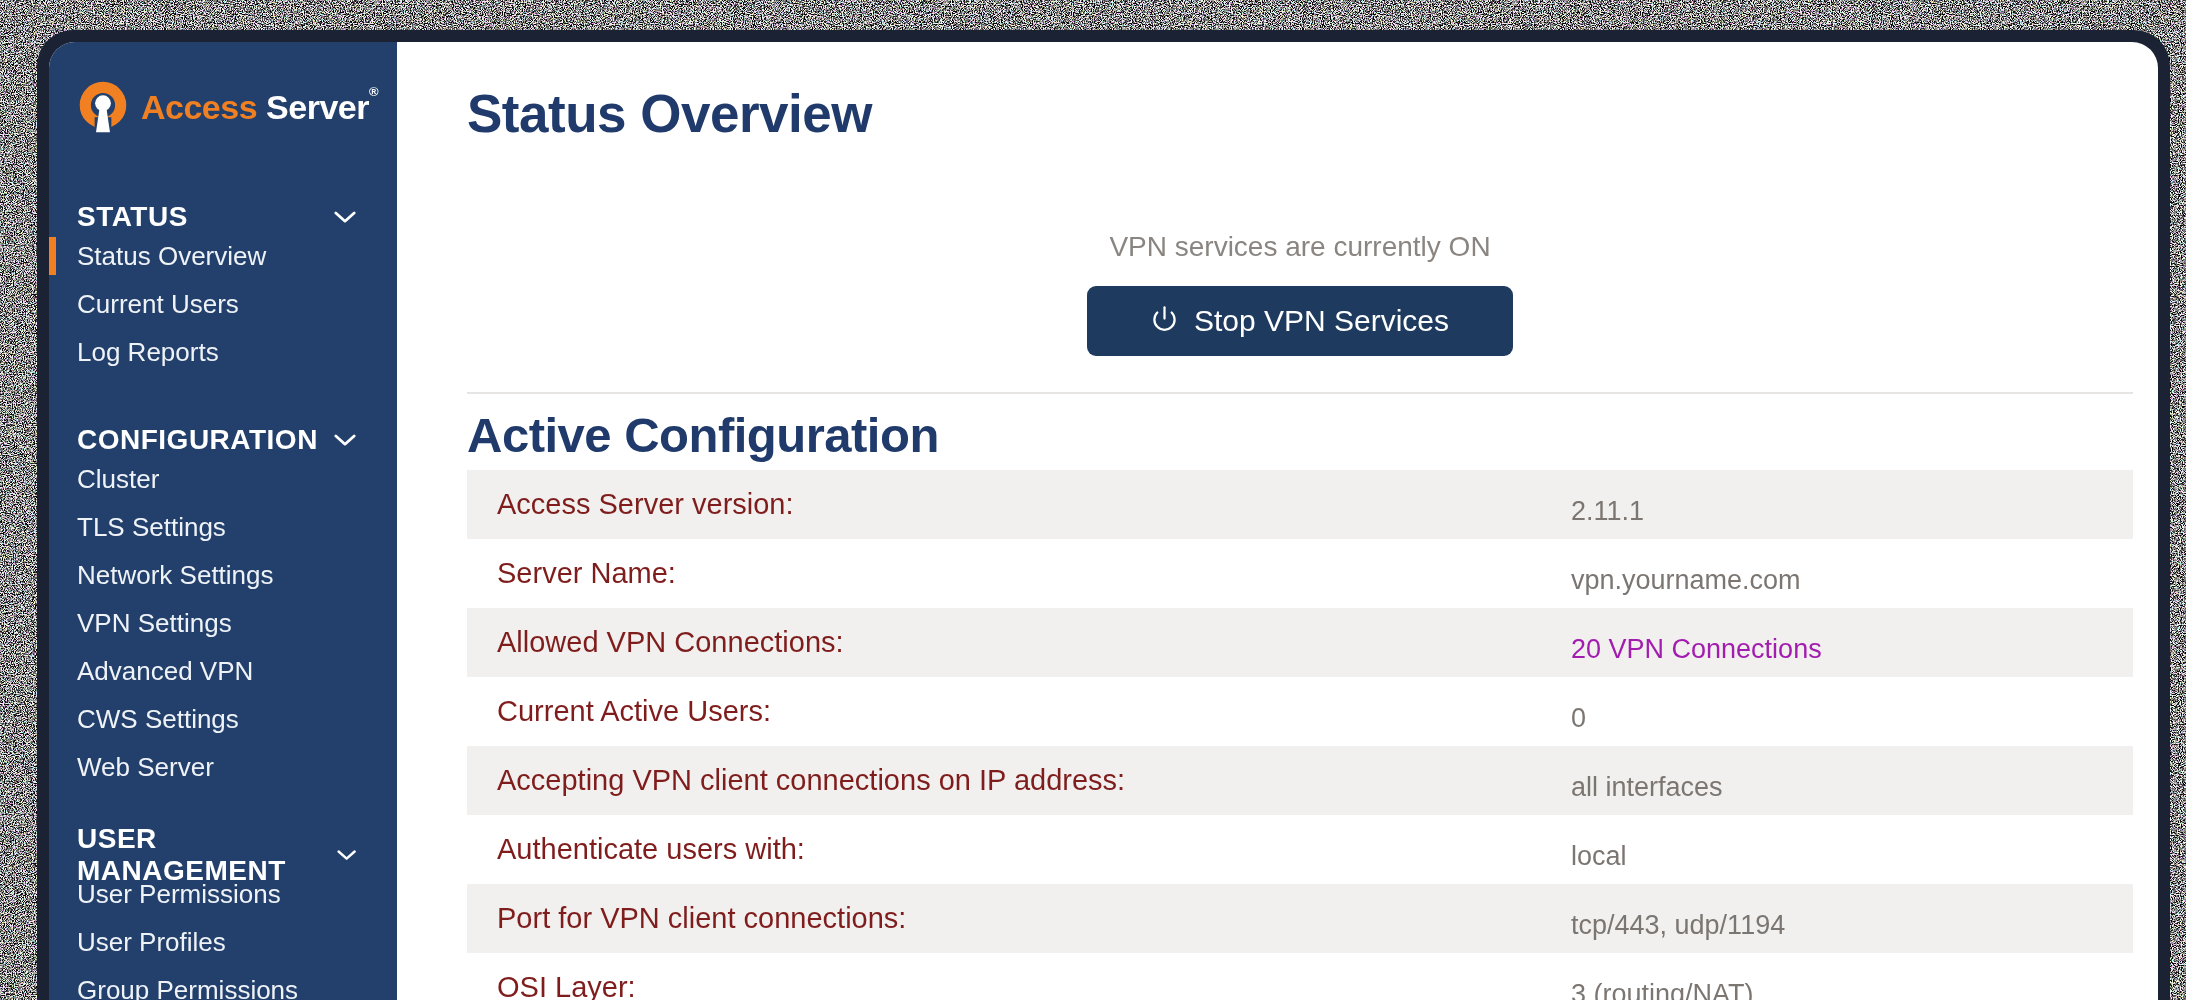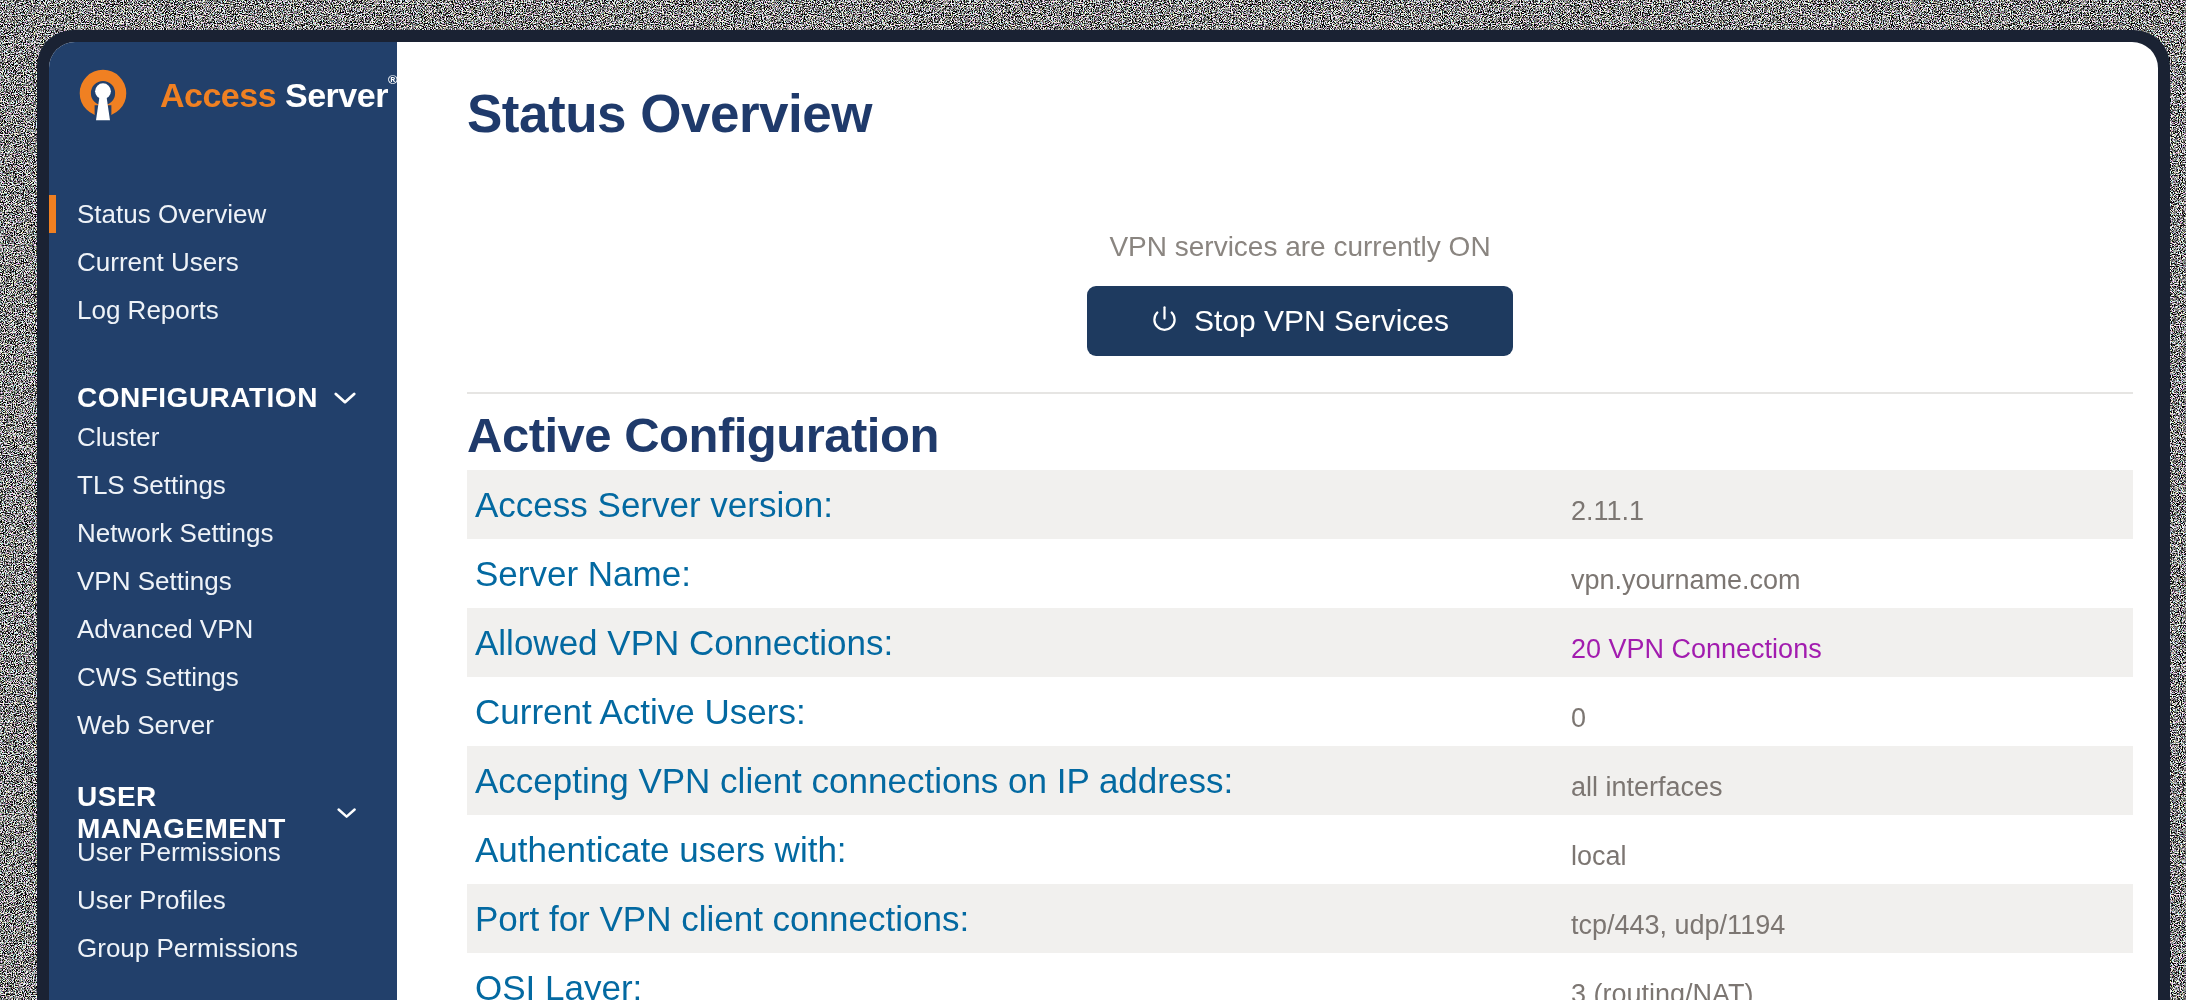--- a/index.html
+++ b/index.html
@@ -30,21 +30,21 @@
     display:flex;
   }
 
   
   .sidebar {
     width:348px; flex:0 0 348px;
     background:#22406B;
     color:#fff;
     position:relative;
   }
-  .logo { display:flex; align-items:center; margin:26px 0 0 26px; height:54px;justify-content:space-between; }
+  .logo { display:flex; align-items:center; margin:38px 0 0 26px; height:54px; }
   .logo svg { display:block; }
   .logo-text { margin-left:10px; font-size:34px; font-weight:bold; letter-spacing:-0.5px; white-space:nowrap; }
   .logo-access { color:#F08022; }
   .logo-server { color:#ffffff; }
   .logo-reg { color:#ffffff; font-size:13px; vertical-align:top; position:relative; top:-4px; font-weight:bold; }
 
   .side-nav { margin-top:68px; }
   .nav-section { margin-top:0; }
   .nav-section + .nav-section { margin-top:49px; }
   .nav-header {
@@ -96,22 +96,22 @@
   }
   .config-table { margin-top:11px; }
   .config-row {
     display:flex; align-items:center;
     height:69px; width:100%;
     background:#ffffff;
   }
   .config-row:nth-child(odd) { background:#F1F0EE; }
   .config-label {
     width:1104px; flex:0 0 1104px;
-    padding-left:8px;
-    font-size:35px; color:#0369a1;
+    padding-left:30px;
+    font-size:29px; color:#7f1d1d;
   }
   .config-value { font-size:27px; color:#7C7672;margin-top:13px; }
   .config-value.link { color:#a21caf; cursor:pointer; }
 </style>
 </head>
 <body>
 
 <svg class="noise" width="2186" height="1000" xmlns="http://www.w3.org/2000/svg">
   <filter id="nz" x="0" y="0" width="100%" height="100%">
     <feTurbulence type="fractalNoise" baseFrequency="0.9" numOctaves="2" seed="7" stitchTiles="stitch"></feTurbulence>
@@ -133,20 +133,26 @@
           <path d="M26.5 29 L22.5 56 L37.5 56 L33.5 29 Z" fill="#ffffff"></path>
         </svg>
         <div class="logo-text">
           <span class="logo-access">Access</span>
           <span class="logo-server">Server</span><span class="logo-reg">®</span>
         </div>
       </div>
 
       <nav class="side-nav" id="sideNav">
           <div class="nav-section">
+          <div class="nav-header">
+            <span class="nav-header-label">STATUS</span>
+            <svg class="chev" viewBox="0 0 24 14">
+              <polyline points="2,2 12,11 22,2" fill="none" stroke="#ffffff" stroke-width="3" stroke-linecap="round" stroke-linejoin="round"></polyline>
+            </svg>
+          </div>
           <div class="nav-items">
               <div class="nav-item active">
           <span class="nav-item-label">Status Overview</span>
         </div>
               <div class="nav-item">
           <span class="nav-item-label">Current Users</span>
         </div>
               <div class="nav-item">
           <span class="nav-item-label">Log Reports</span>
         </div>

